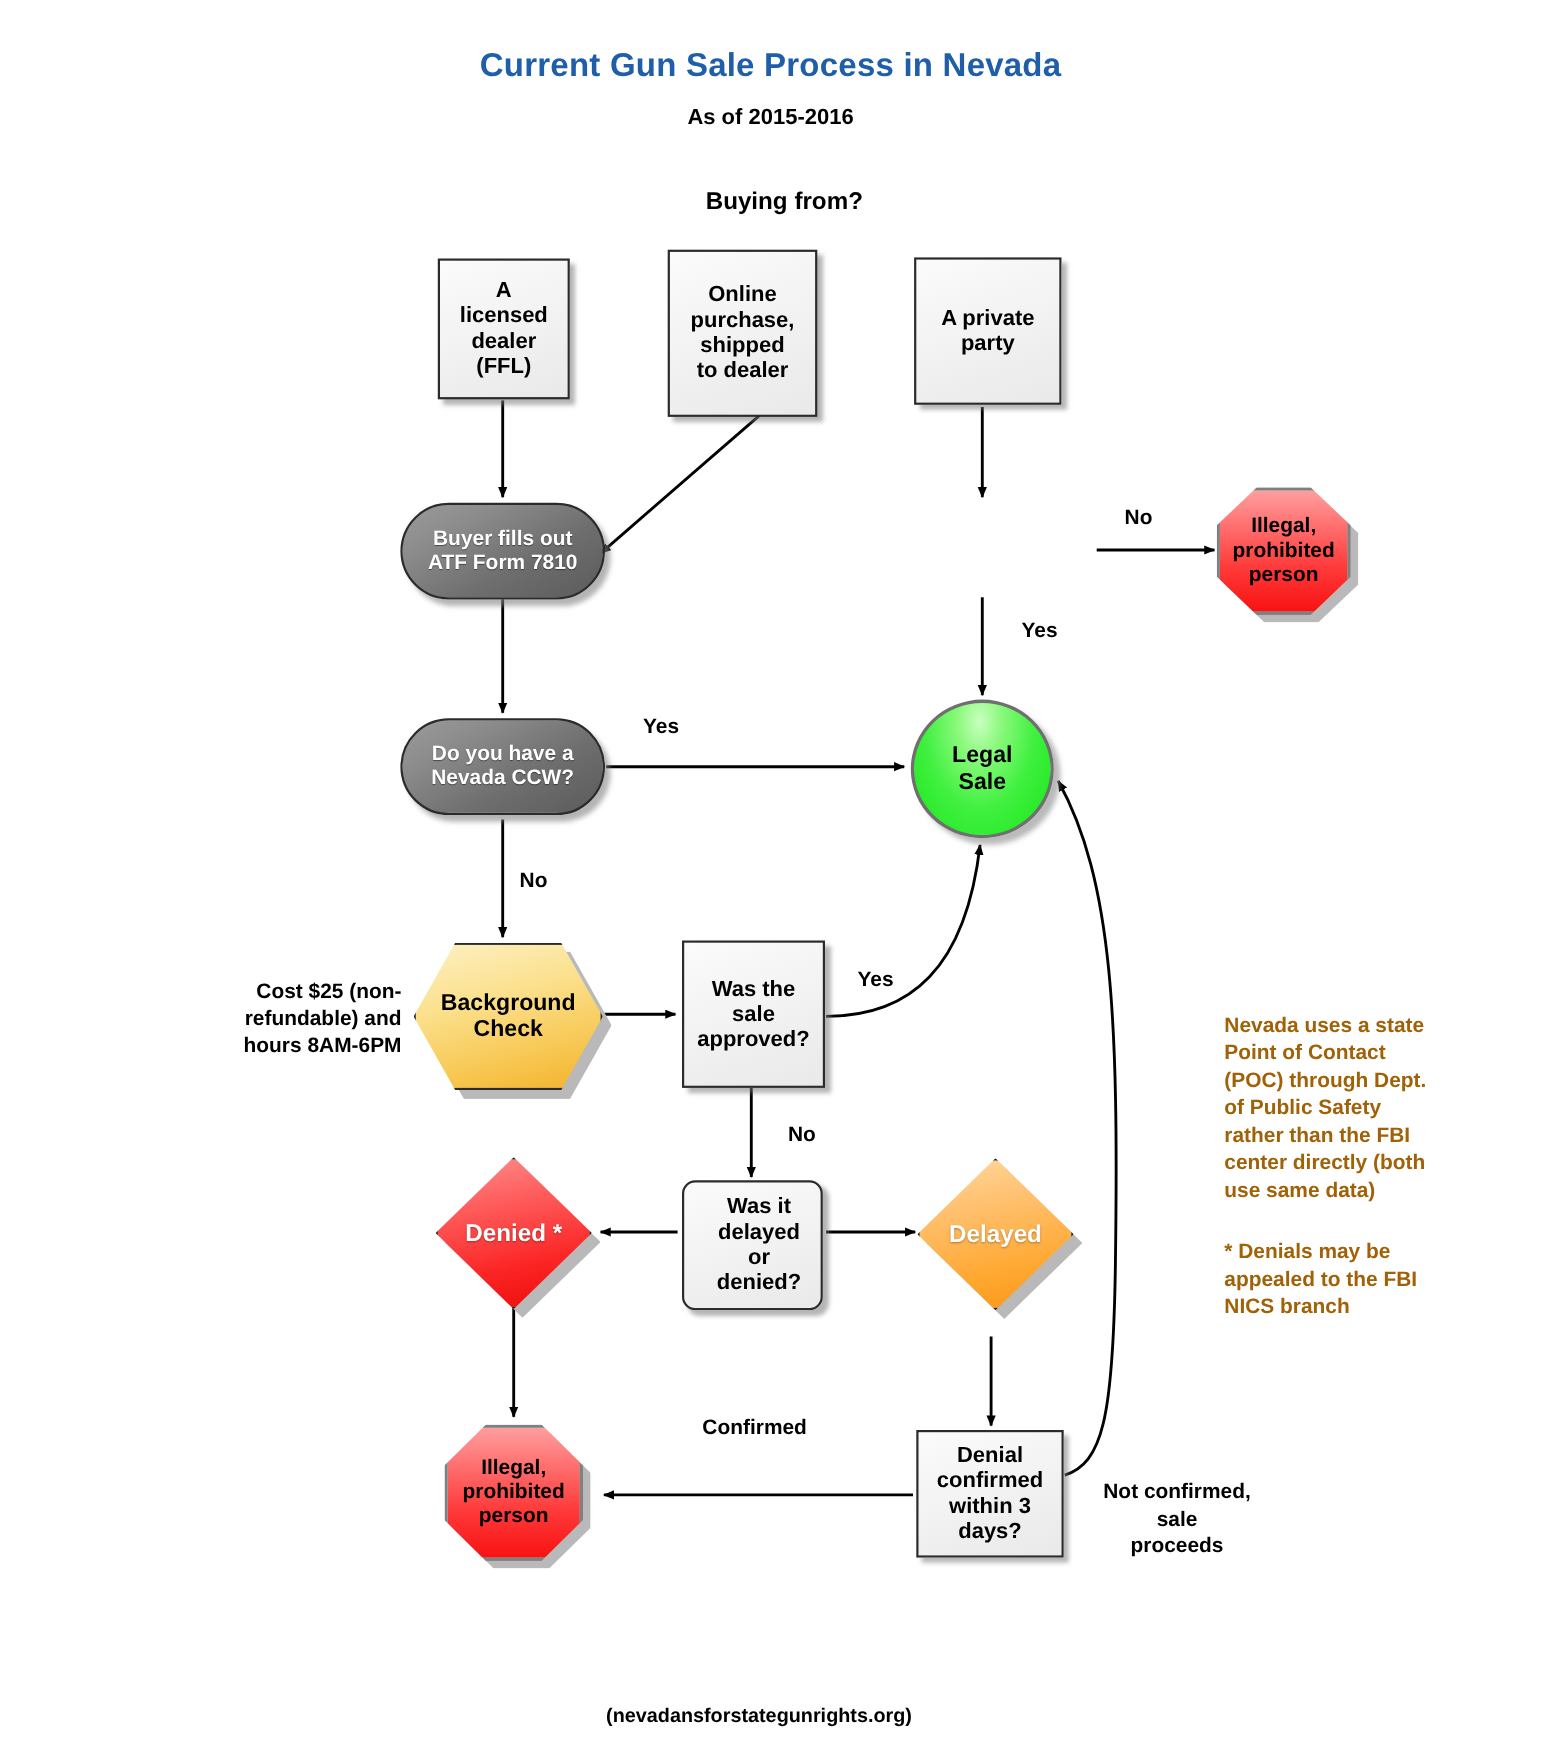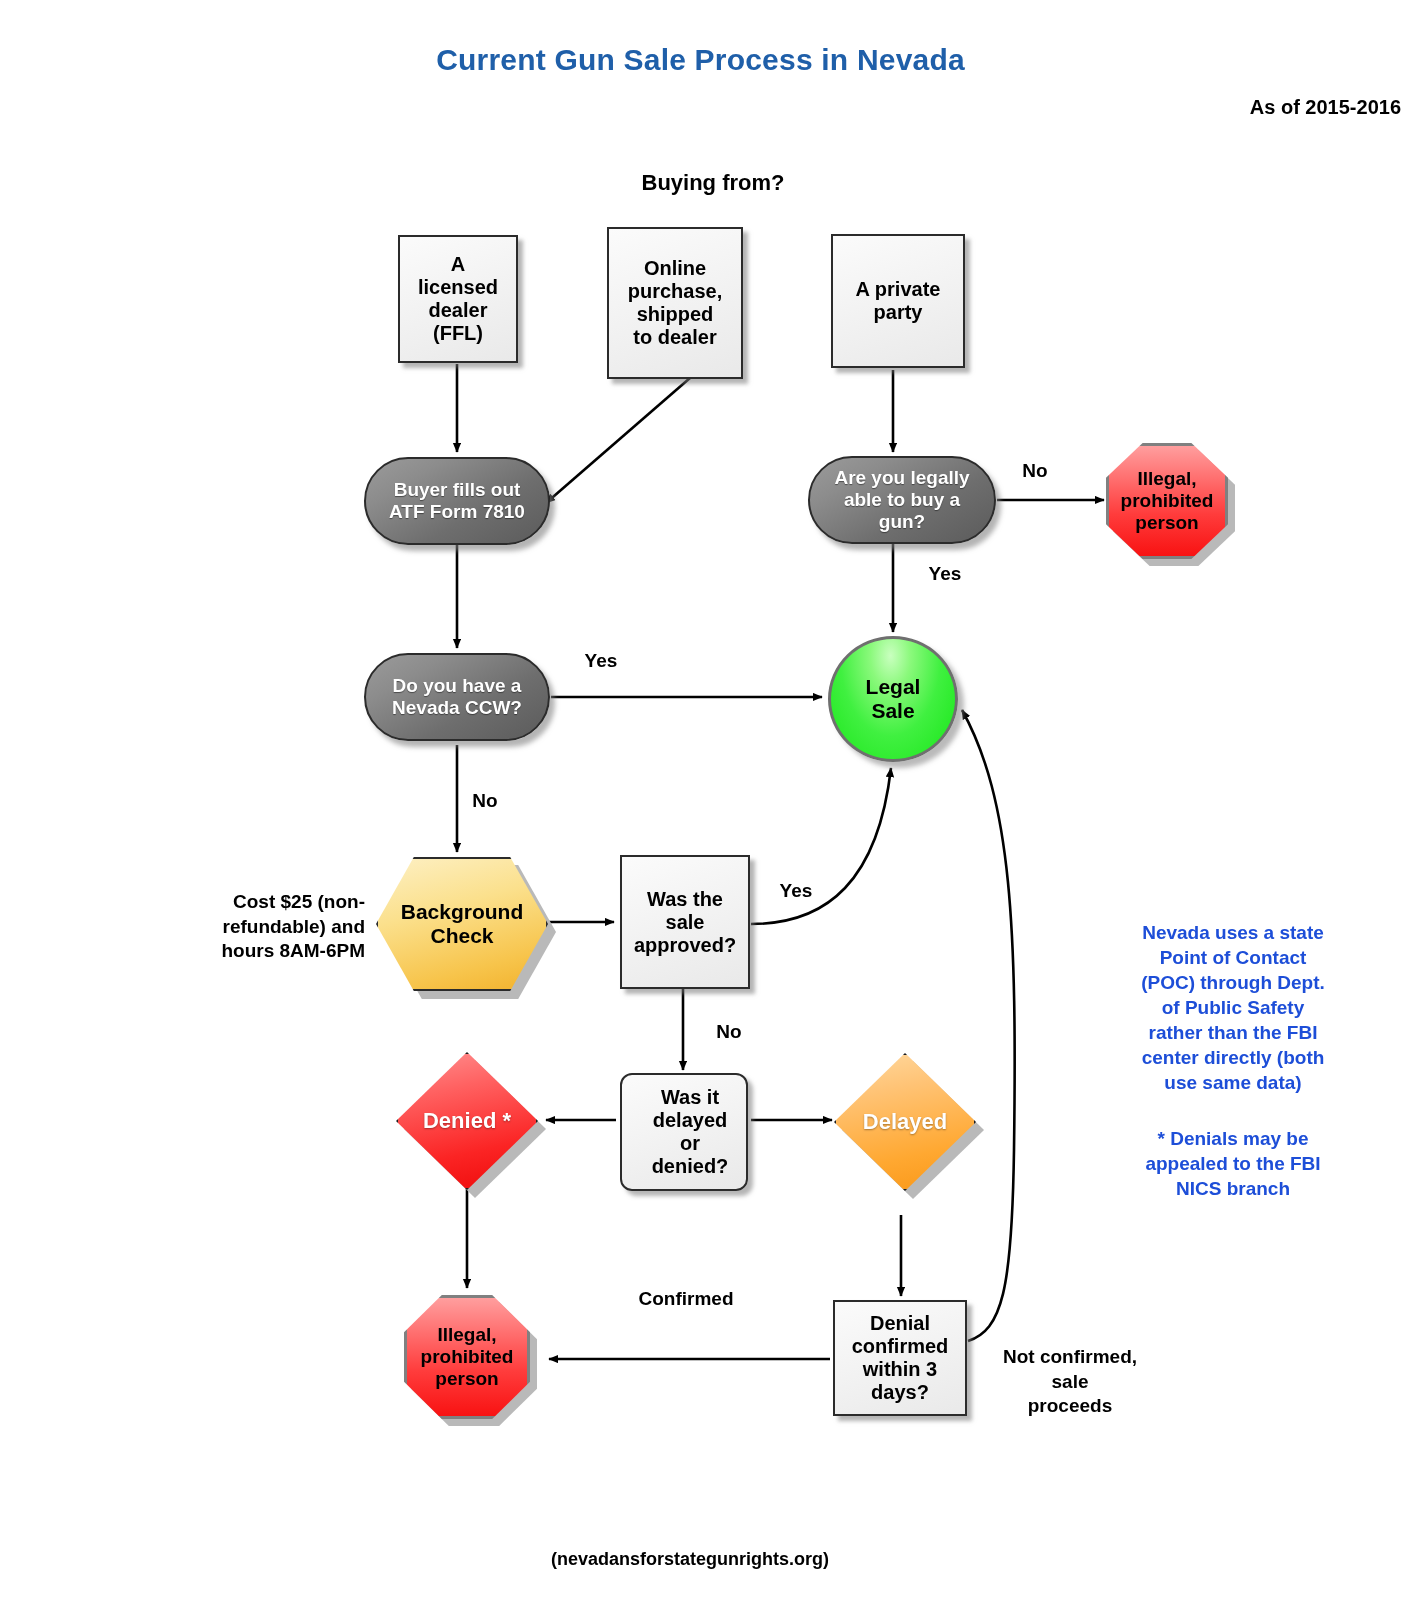--- a/index.html
+++ b/index.html
@@ -2,24 +2,24 @@
 <html><head>
 <meta charset="utf-8">
 <style>
   html,body{margin:0;padding:0;background:#ffffff;}
   body{width:1401px;height:1600px;font-family:"Liberation Sans",sans-serif;position:relative;overflow:hidden;}
   #stage{position:absolute;left:0;top:0;width:1401px;height:1600px;border-radius:26px;}
   svg.layer{position:absolute;left:0;top:0;width:1401px;height:1600px;pointer-events:none;}
 
   .txt{position:absolute;text-align:center;white-space:pre;line-height:1.18;}
   .title{color:#1F5FA9;font-size:30px;font-weight:bold;letter-spacing:.2px;}
-  .subtitle{color:#000;font-size:20px;font-weight:bold;text-align:right;}
+  .subtitle{color:#000;font-size:20px;font-weight:bold;}
   .qtitle{color:#000;font-size:22px;font-weight:bold;}
   .footer{color:#000;font-size:18px;font-weight:bold;line-height:1.3;}
-  .note{color:#1d4ed8;font-size:19px;font-weight:bold;text-align:center;line-height:1.32;}
+  .note{color:#a16207;font-size:19px;font-weight:bold;text-align:left;line-height:1.32;}
   .sidenote{color:#000;font-size:19px;font-weight:bold;text-align:right;line-height:1.3;}
   .edgelbl{color:#000;font-size:19px;font-weight:bold;}
 
   
   .node{position:absolute;box-sizing:border-box;display:flex;align-items:center;justify-content:center;text-align:center;}
   .node .lbl{display:block;width:100%;white-space:pre-line;}
 
   
   .rect{
     background:linear-gradient(160deg,#fbfbfb 0%,#f3f3f3 45%,#e9e9e9 100%);
@@ -152,25 +152,20 @@
   <div class="node rect" style="left:831px;top:234px;width:134px;height:134px;">
     <span class="lbl">A private
 party</span>
   </div>
 
   <div class="node pill" style="left:364px;top:457px;width:186px;height:88px;">
     <span class="lbl">Buyer fills out
 ATF Form 7810</span>
   </div>
 
-  <div class="node pill" style="left:808px;top:456px;width:188px;height:88px;">
-    <span class="lbl">Are you legally
-able to buy a
-gun?</span>
-  </div>
 
   <div class="octa-wrap" style="left:1106px;top:443px;width:122px;height:116px;">
     <div class="octa-shadow"></div>
     <div class="node octagon" style="left:0;top:0;width:122px;height:116px;">
       <span class="lbl">Illegal,
 prohibited
 person</span>
     </div>
   </div>
 

